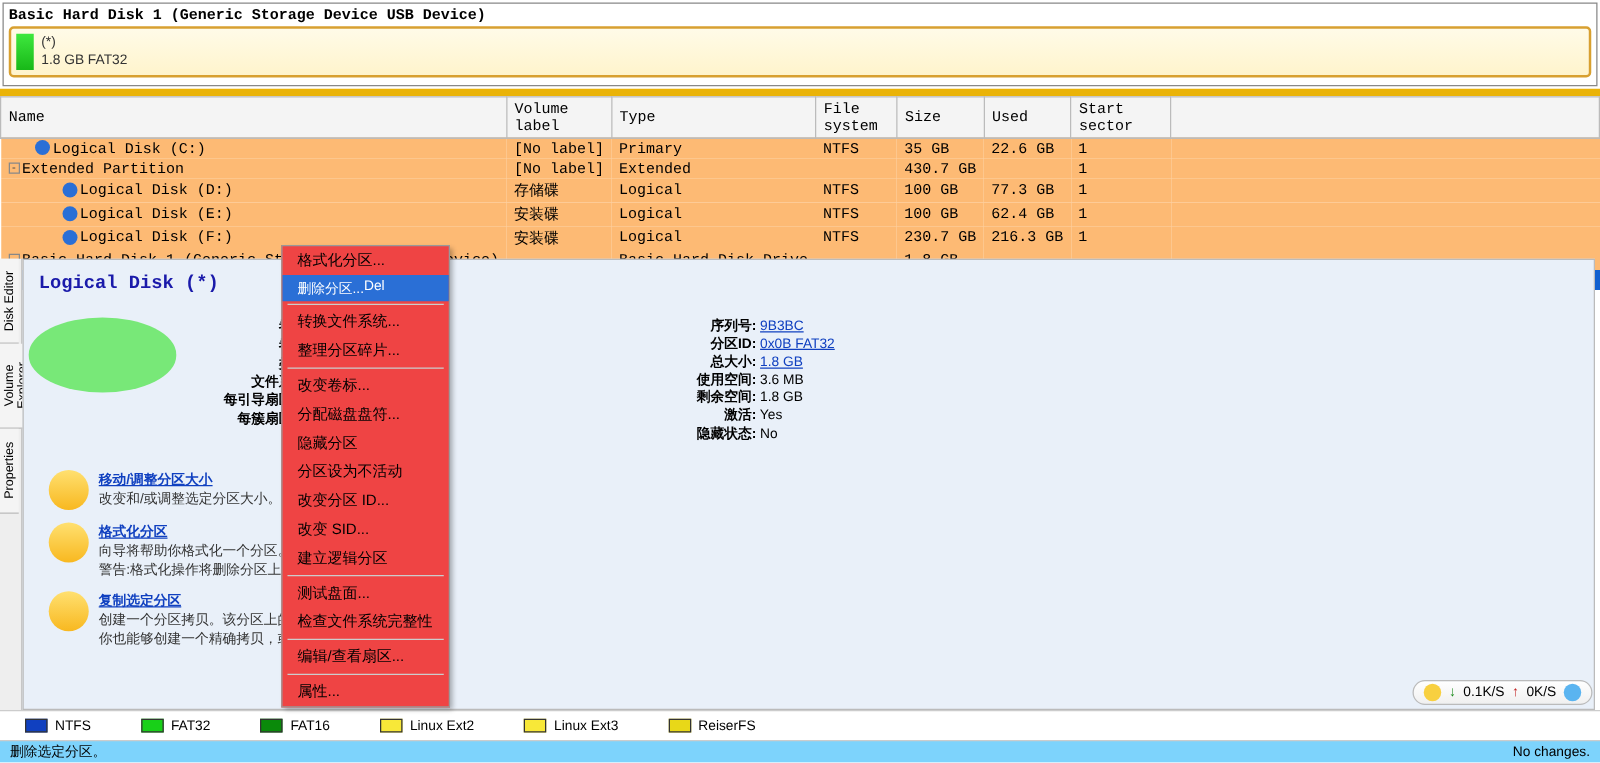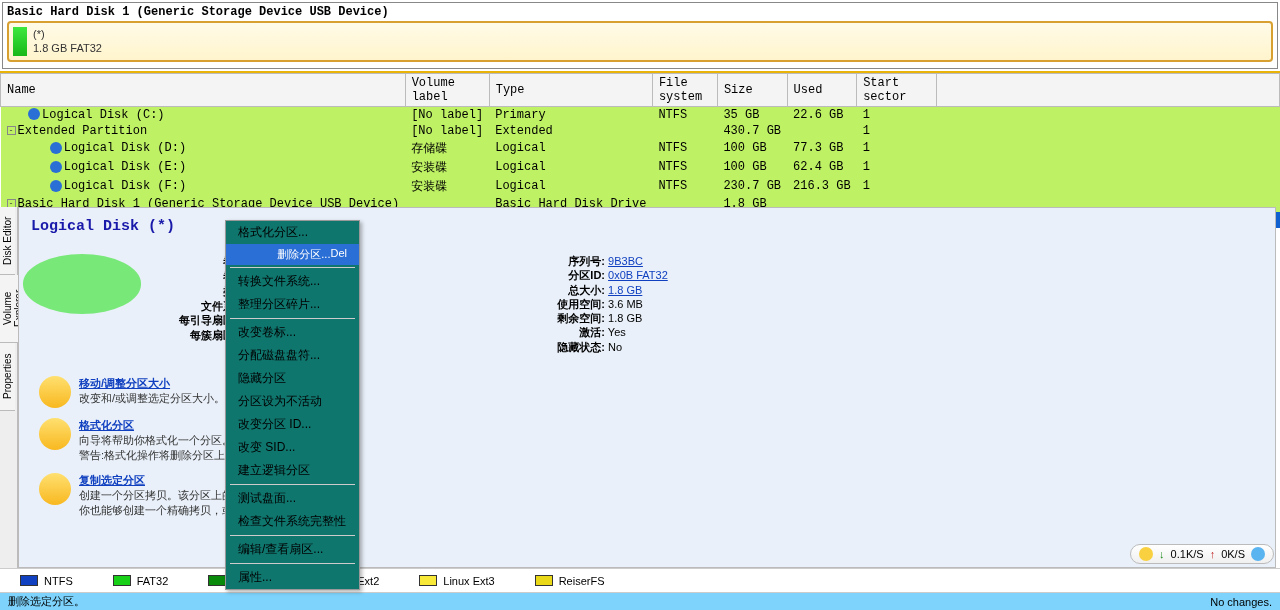--- a/index.html
+++ b/index.html
@@ -4,25 +4,25 @@
 <style>
 * { margin:0; padding:0; box-sizing:border-box; font-family:"Microsoft YaHei","SimSun",Tahoma,sans-serif; font-size:11px; }
 body { background:#fff; width:1280px; height:610px; overflow:hidden; position:relative; }
 
 .top-panel { border:1px solid #888; margin:2px; background:#fff; padding:2px 4px 6px 4px; }
 .top-panel-title { font-family:"Courier New",monospace; font-size:12px; font-weight:bold; margin-bottom:2px; }
 .disk-bar { border:2px solid #d8a030; border-radius:4px; padding:4px; background:linear-gradient(#fffbe8,#fff4cc); display:flex; align-items:stretch; }
 .disk-bar-color { width:14px; background:linear-gradient(#3ee83e,#18b818); margin-right:6px; }
 .disk-bar-text { font-family:"Courier New",monospace; font-size:12px; color:#333; line-height:1.3; }
 
-.table-wrap { border-top:2px solid #eab308; }
+.table-wrap { border-top:6px solid #eab308; }
 table.disk-table { width:100%; border-collapse:collapse; }
 .disk-table th { text-align:left; font-weight:normal; font-family:"Courier New",monospace; font-size:12px; padding:2px 6px; border:1px solid #bbb; background:#f4f4f4; }
 .disk-table td { font-family:"Courier New",monospace; font-size:12px; padding:1px 6px; white-space:nowrap; }
-.disk-table tr.row { background:#bef264; }
+.disk-table tr.row { background:#fdba74; }
 .disk-table tr.sel { background:#1060d0; color:#fff; }
 .disk-icon { display:inline-block; width:12px; height:12px; border-radius:50%; background:#2a6fd6; vertical-align:middle; margin-right:2px; position:relative; }
 .disk-icon.green { background:#18b818; }
 .tree-box { display:inline-block; width:9px; height:9px; border:1px solid #888; text-align:center; line-height:7px; font-size:9px; color:#444; margin-right:2px; vertical-align:middle; }
 
 .detail-pane { background:#e9f0f9; position:absolute; left:18px; right:4px; top:207px; bottom:42px; border:1px solid #bbb; padding:10px 12px; }
 .detail-title { font-family:"Courier New",monospace; font-size:15px; font-weight:bold; color:#1a1aaa; margin-bottom:10px; }
 .pie { width:118px; height:60px; background:#78e878; border-radius:60px/30px; position:absolute; left:4px; top:46px; }
 .kv-left { position:absolute; left:160px; top:46px; font-size:12px; line-height:1.35; text-align:right; }
 .kv-left b { font-weight:bold; }
@@ -38,23 +38,23 @@
 .side-tabs { position:absolute; left:0; top:207px; bottom:42px; width:18px; border-right:1px solid #bbb; background:#eee; }
 .side-tab { writing-mode:vertical-rl; transform:rotate(180deg); font-size:10px; padding:6px 2px; border-top:1px solid #bbb; background:#f4f4f4; text-align:center; height:68px; }
 
 .legend { position:absolute; left:0; right:0; bottom:18px; height:24px; background:#fff; border-top:1px solid #ccc; display:flex; align-items:center; padding-left:20px; gap:40px; font-family:"Courier New",monospace; font-size:12px; }
 .legend .sw { display:flex; align-items:center; gap:6px; }
 .legend .box { width:18px; height:11px; border:1px solid #333; }
 .status-strip { position:absolute; right:6px; bottom:46px; background:linear-gradient(#fff,#f0f0f0); border:1px solid #bbb; border-radius:10px; padding:2px 8px; display:flex; align-items:center; gap:6px; font-size:11px; }
 .status-strip .sico { width:14px; height:14px; border-radius:50%; background:#f8d040; display:inline-block; }
 .statusbar { position:absolute; left:0; right:0; bottom:0; height:18px; border-top:1px solid #ccc; background:#7dd3fc; display:flex; justify-content:space-between; align-items:center; padding:0 8px; font-size:11px; }
 
-.context-menu { position:absolute; left:225px; top:196px; width:135px; background:#0f766e; border:1px solid #999; box-shadow:2px 2px 4px rgba(0,0,0,0.3); z-index:100;margin-top:24px; }
+.context-menu { position:absolute; left:225px; top:196px; width:135px; background:#ef4444; border:1px solid #999; box-shadow:2px 2px 4px rgba(0,0,0,0.3); z-index:100; }
 .context-menu .mi { padding:3px 12px; font-size:12px; cursor:default; }
-.context-menu .mi.sel { background:#2a6fd6; color:#fff; display:flex; justify-content:flex-end; }
+.context-menu .mi.sel { background:#2a6fd6; color:#fff; display:flex; justify-content:flex-start; }
 .context-menu .sep { height:1px; background:#ccc; margin:2px 4px; }
 </style>
 </head>
 <body>
 
 <div class="top-panel">
   <div class="top-panel-title">Basic Hard Disk 1 (Generic Storage Device USB Device)</div>
   <div class="disk-bar">
     <div class="disk-bar-color"></div>
     <div class="disk-bar-text">

